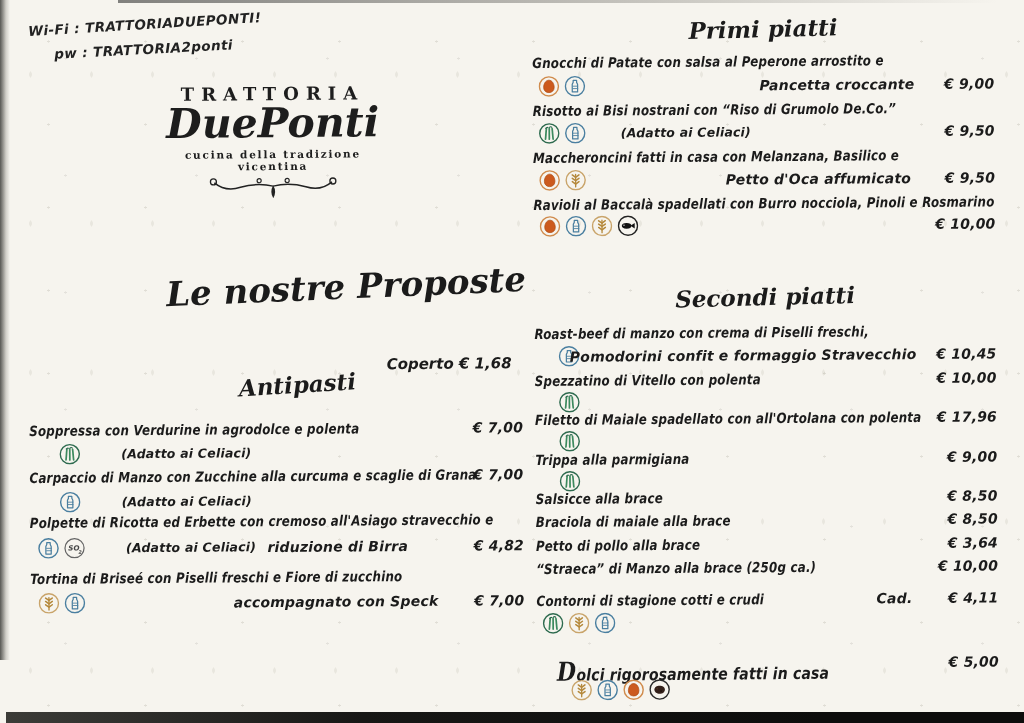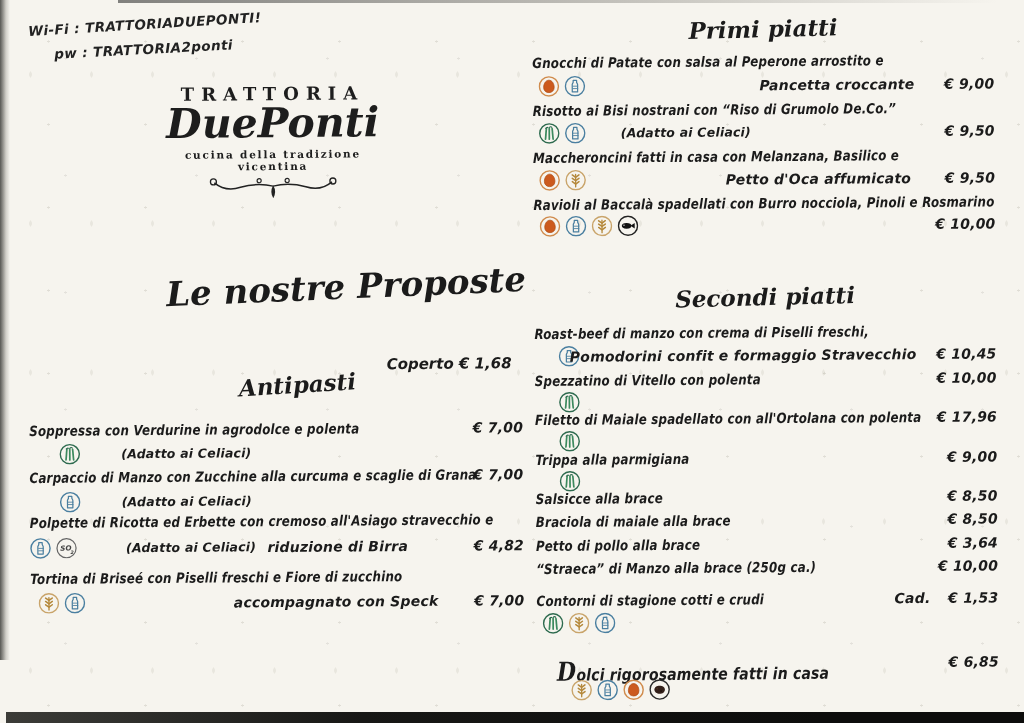--- a/index.html
+++ b/index.html
@@ -119,21 +119,21 @@
               </svg>
             </span>
           </span>
         <span class="note" style="left:92px">(Adatto ai Celiaci)</span>
       </div>
 
       <div class="row hand" style="top:512px">
         <span class="nm">Polpette di Ricotta ed Erbette con cremoso all'Asiago stravecchio e</span>
       </div>
       <div class="row hand" style="top:538px">
-        <span class="icons" style="left:0">
+        <span class="icons" style="left:8px">
             <span class="al-icon">
               <svg viewBox="0 0 22 22">
                 <circle cx="11" cy="11" r="10" fill="none" stroke="#4a7fa0" stroke-width="1.5"></circle>
                 <path d="M9.2 5 h3.6 v2 l1 2 v8 h-5.6 v-8 l1 -2 z" fill="none" stroke="#4a7fa0" stroke-width="1.3" stroke-linejoin="round"></path>
                 <path d="M8.6 11 h5.8 M8.6 13.5 h5.8" stroke="#4a7fa0" stroke-width="0.9"></path>
               </svg>
             </span>
             <span class="al-icon">
               <svg viewBox="0 0 22 22">
                 <circle cx="11" cy="11" r="10" fill="none" stroke="#666" stroke-width="1.3"></circle>
@@ -362,22 +362,22 @@
         <span class="nm">Petto di pollo alla brace</span>
         <span class="pr">€ 3,64</span>
       </div>
       <div class="row hand" style="top:562px">
         <span class="nm">“Straeca” di Manzo alla brace (250g ca.)</span>
         <span class="pr">€ 10,00</span>
       </div>
 
       <div class="row hand" style="top:594px">
         <span class="nm">Contorni di stagione cotti e crudi</span>
-        <span class="prefix" style="right:68px">Cad.</span>
-        <span class="pr">€ 1,53</span>
+        <span class="prefix" style="right:86px">Cad.</span>
+        <span class="pr">€ 4,11</span>
       </div>
       <div class="row hand" style="top:617px">
         <span class="icons" style="left:6px">
             <span class="al-icon">
               <svg viewBox="0 0 22 22">
                 <circle cx="11" cy="11" r="10" fill="none" stroke="#2e6b4f" stroke-width="1.5"></circle>
                 <path d="M8 6 C7.5 10 7.5 13 7 17 M11 5.5 C11 10 11 13 11 17 M14 6 C14.5 10 14.5 13 15 17" fill="none" stroke="#3c8a5e" stroke-width="1.8" stroke-linecap="round"></path>
                 <path d="M7 6 q1.5 -2 3 -1 M11 5 q1.5 -2 3 0" stroke="#2e6b4f" stroke-width="1.2" fill="none"></path>
               </svg>
             </span>
@@ -393,21 +393,21 @@
                 <circle cx="11" cy="11" r="10" fill="none" stroke="#4a7fa0" stroke-width="1.5"></circle>
                 <path d="M9.2 5 h3.6 v2 l1 2 v8 h-5.6 v-8 l1 -2 z" fill="none" stroke="#4a7fa0" stroke-width="1.3" stroke-linejoin="round"></path>
                 <path d="M8.6 11 h5.8 M8.6 13.5 h5.8" stroke="#4a7fa0" stroke-width="0.9"></path>
               </svg>
             </span>
           </span>
       </div>
 
       <div class="row hand" style="top:658px">
         <span class="nm dolci-name" style="left:20px">Dolci rigorosamente fatti in casa</span>
-        <span class="pr">€ 6,85</span>
+        <span class="pr">€ 5,00</span>
       </div>
       <div class="row hand" style="top:684px">
         <span class="icons" style="left:34px">
             <span class="al-icon">
               <svg viewBox="0 0 22 22">
                 <circle cx="11" cy="11" r="10" fill="none" stroke="#c9a46a" stroke-width="1.5"></circle>
                 <path d="M11 5 V18" stroke="#b5893c" stroke-width="1.4" stroke-linecap="round"></path>
                 <path d="M11 8 L7.5 5.5 M11 8 L14.5 5.5 M11 11.5 L7.5 9 M11 11.5 L14.5 9 M11 15 L7.5 12.5 M11 15 L14.5 12.5" stroke="#b5893c" stroke-width="1.6" stroke-linecap="round"></path>
               </svg>
             </span>

